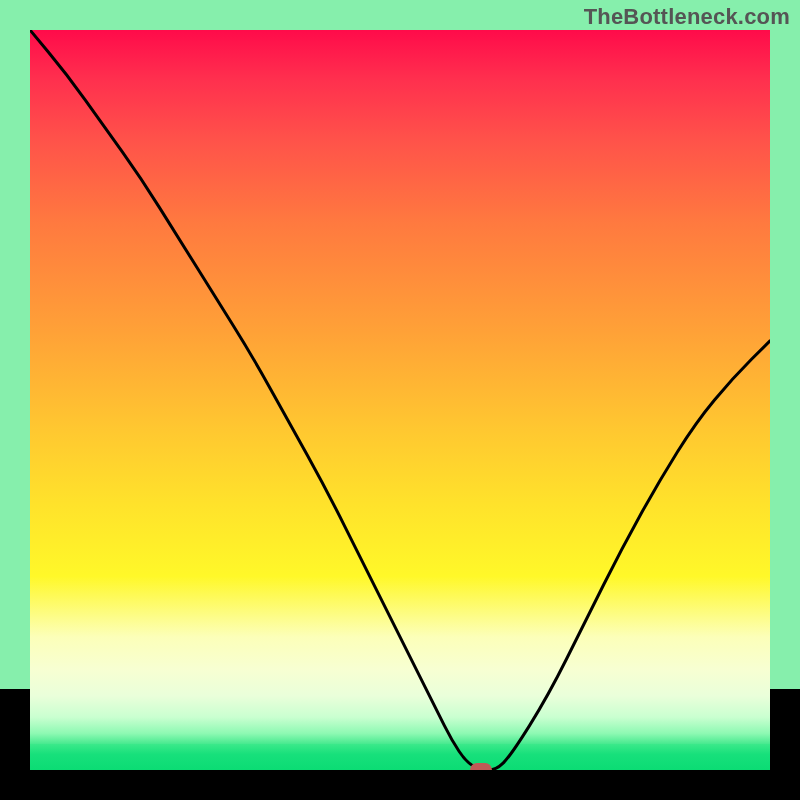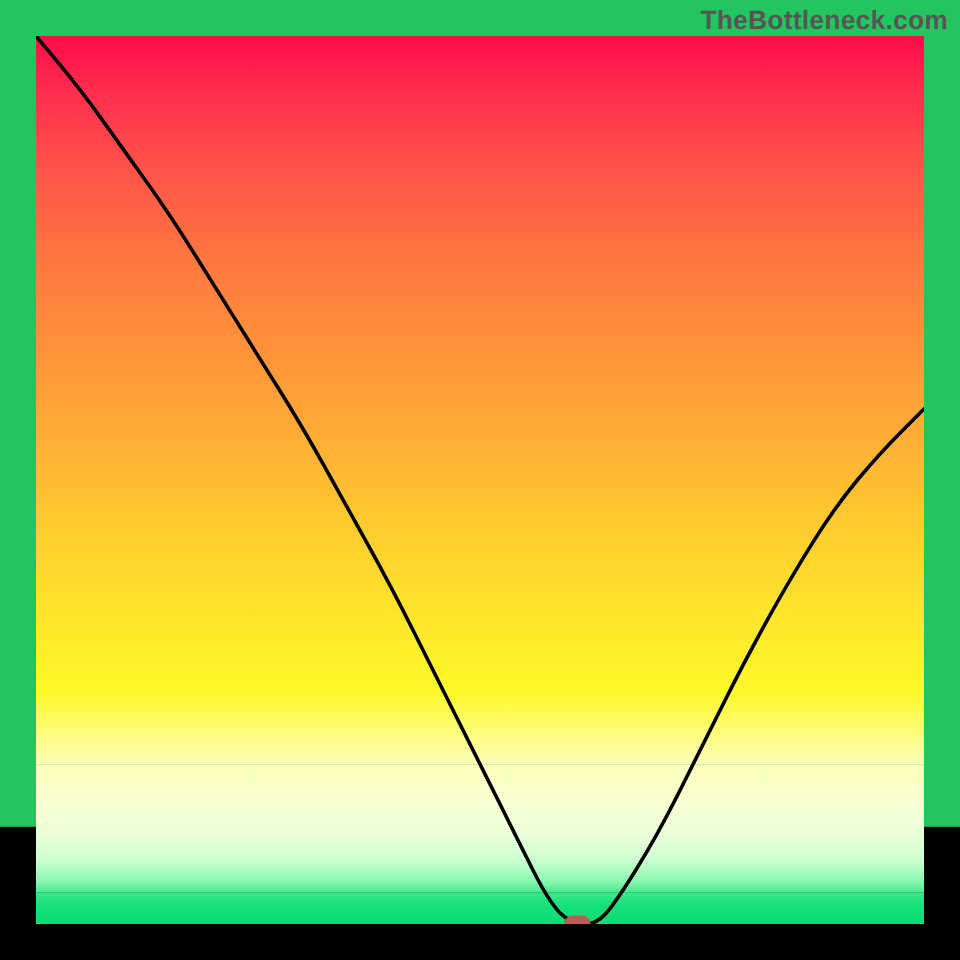--- a/index.html
+++ b/index.html
@@ -8,21 +8,21 @@
     width: 800px;
     height: 800px;
     background: #000;
     font-family: Arial, Helvetica, sans-serif;
     overflow: hidden;
   }
   .frame {
     position: relative;
     width: 800px;
     height: 689px;
-    background: #22c55e;
+    background: #86efac;
   }
   .watermark {
     position: absolute;
     top: 4px;
     right: 10px;
     color: #555;
     font-size: 22px;
     font-weight: 600;
     letter-spacing: 0.2px;
     user-select: none;

